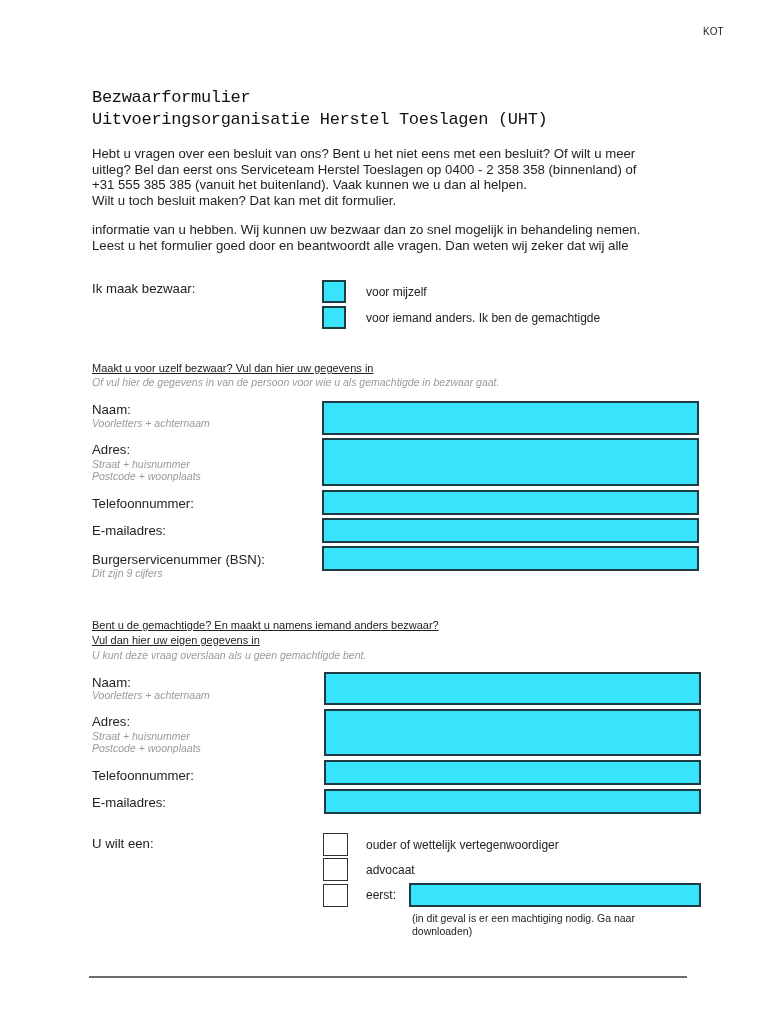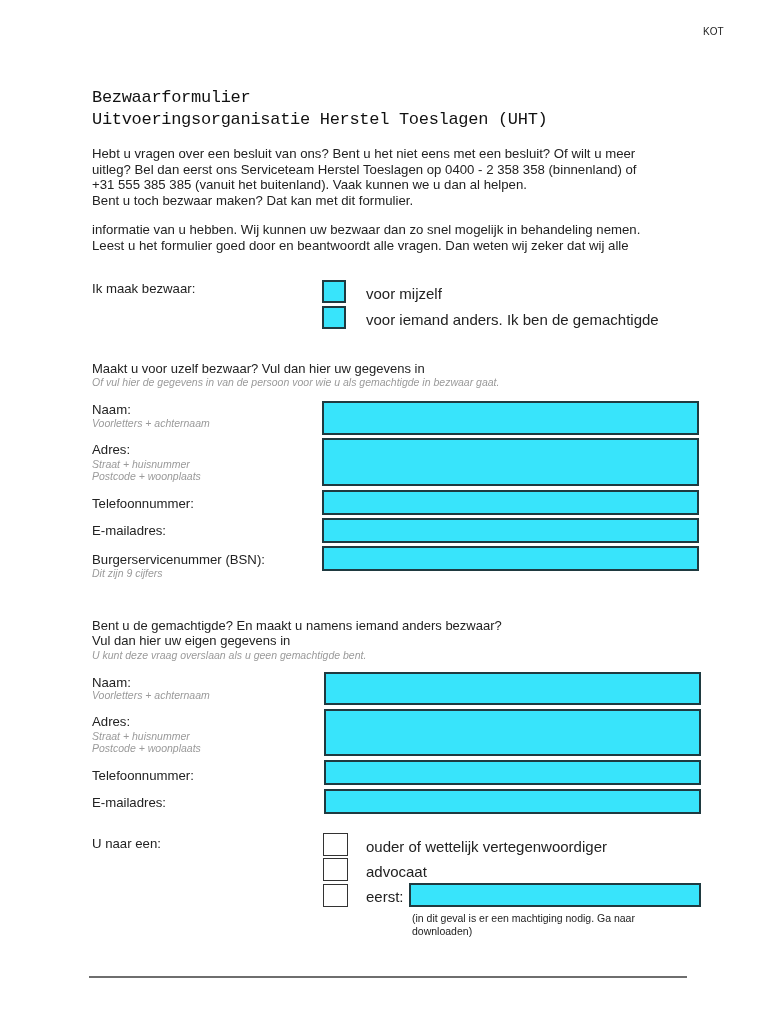--- a/index.html
+++ b/index.html
@@ -8,41 +8,41 @@
   .abs { position:absolute; }
   .kot { left:703px; top:26px; font-size:10px; color:#222; }
   .title { left:92px; font-family:Liberation Mono, monospace; font-size:17px; color:#111; letter-spacing:-0.3px; }
   .t1 { top:88px; }
   .t2 { top:110px; }
   .para { left:92px; font-size:13.2px; line-height:15.5px; color:#222; width:620px; }
   .p1 { top:146px; }
   .p2 { top:222px; }
   .label { left:92px; font-size:13.2px; color:#222; }
   .hint { left:92px; font-size:10.5px; font-style:italic; color:#9a9a9a; line-height:12px; }
-  .heading { left:92px; font-size:13px; color:#222; line-height:15px; }
+  .heading { left:92px; font-size:11px; color:#222; text-decoration:underline; line-height:15px; }
   .field { background:#38e4fb; border:2px solid #1f3a40; box-sizing:border-box; }
   .cb-blue { width:24px; height:23px; background:#38e4fb; border:2px solid #1f3a40; box-sizing:border-box; }
   .cb-white { width:25px; height:23px; background:#fff; border:1.5px solid #333; box-sizing:border-box; }
-  .opt { font-size:15px; color:#222; }
+  .opt { font-size:12px; color:#222; }
   .note { left:412px; top:912px; font-size:10.5px; line-height:13px; color:#222; width:290px; }
   .rule { left:89px; top:976px; width:598px; height:2px; background:#6e6e6e; }
 </style>
 </head>
 <body>
 
 <div class="abs kot">KOT</div>
 
 <div class="abs title t1">Bezwaarformulier</div>
 <div class="abs title t2">Uitvoeringsorganisatie Herstel Toeslagen (UHT)</div>
 
 <div class="abs para p1">
   <div>Hebt u vragen over een besluit van ons? Bent u het niet eens met een besluit? Of wilt u meer</div>
   <div>uitleg? Bel dan eerst ons Serviceteam Herstel Toeslagen op 0400 - 2 358 358 (binnenland) of</div>
   <div>+31 555 385 385 (vanuit het buitenland). Vaak kunnen we u dan al helpen.</div>
-  <div>Bent u toch bezwaar maken? Dat kan met dit formulier.</div>
+  <div>Wilt u toch besluit maken? Dat kan met dit formulier.</div>
 </div>
 <div class="abs para p2">
   <div>informatie van u hebben. Wij kunnen uw bezwaar dan zo snel mogelijk in behandeling nemen.</div>
   <div>Leest u het formulier goed door en beantwoordt alle vragen. Dan weten wij zeker dat wij alle</div>
 </div>
 
 <div class="abs label" style="top:281px;">Ik maak bezwaar:</div>
 <div class="abs cb-blue" style="left:322px; top:280px;"></div>
 <div class="abs opt" style="left:366px; top:285px;">voor mijzelf</div>
 <div class="abs cb-blue" style="left:322px; top:306px;"></div>
@@ -82,21 +82,21 @@
 <div class="abs hint" style="top:730px;">Straat + huisnummer</div>
 <div class="abs hint" style="top:742px;">Postcode + woonplaats</div>
 <div class="abs field" style="left:324px; top:709px; width:377px; height:47px;"></div>
 
 <div class="abs label" style="top:768px;">Telefoonnummer:</div>
 <div class="abs field" style="left:324px; top:760px; width:377px; height:25px;"></div>
 
 <div class="abs label" style="top:795px;">E-mailadres:</div>
 <div class="abs field" style="left:324px; top:789px; width:377px; height:25px;"></div>
 
-<div class="abs label" style="top:836px;">U naar een:</div>
+<div class="abs label" style="top:836px;">U wilt een:</div>
 <div class="abs cb-white" style="left:323px; top:833px;"></div>
 <div class="abs opt" style="left:366px; top:838px;">ouder of wettelijk vertegenwoordiger</div>
 <div class="abs cb-white" style="left:323px; top:858px;"></div>
 <div class="abs opt" style="left:366px; top:863px;">advocaat</div>
 <div class="abs cb-white" style="left:323px; top:884px;"></div>
 <div class="abs opt" style="left:366px; top:888px;">eerst:</div>
 <div class="abs field" style="left:409px; top:883px; width:292px; height:24px;"></div>
 
 <div class="abs note">
   <div>(in dit geval is er een machtiging nodig. Ga naar</div>

